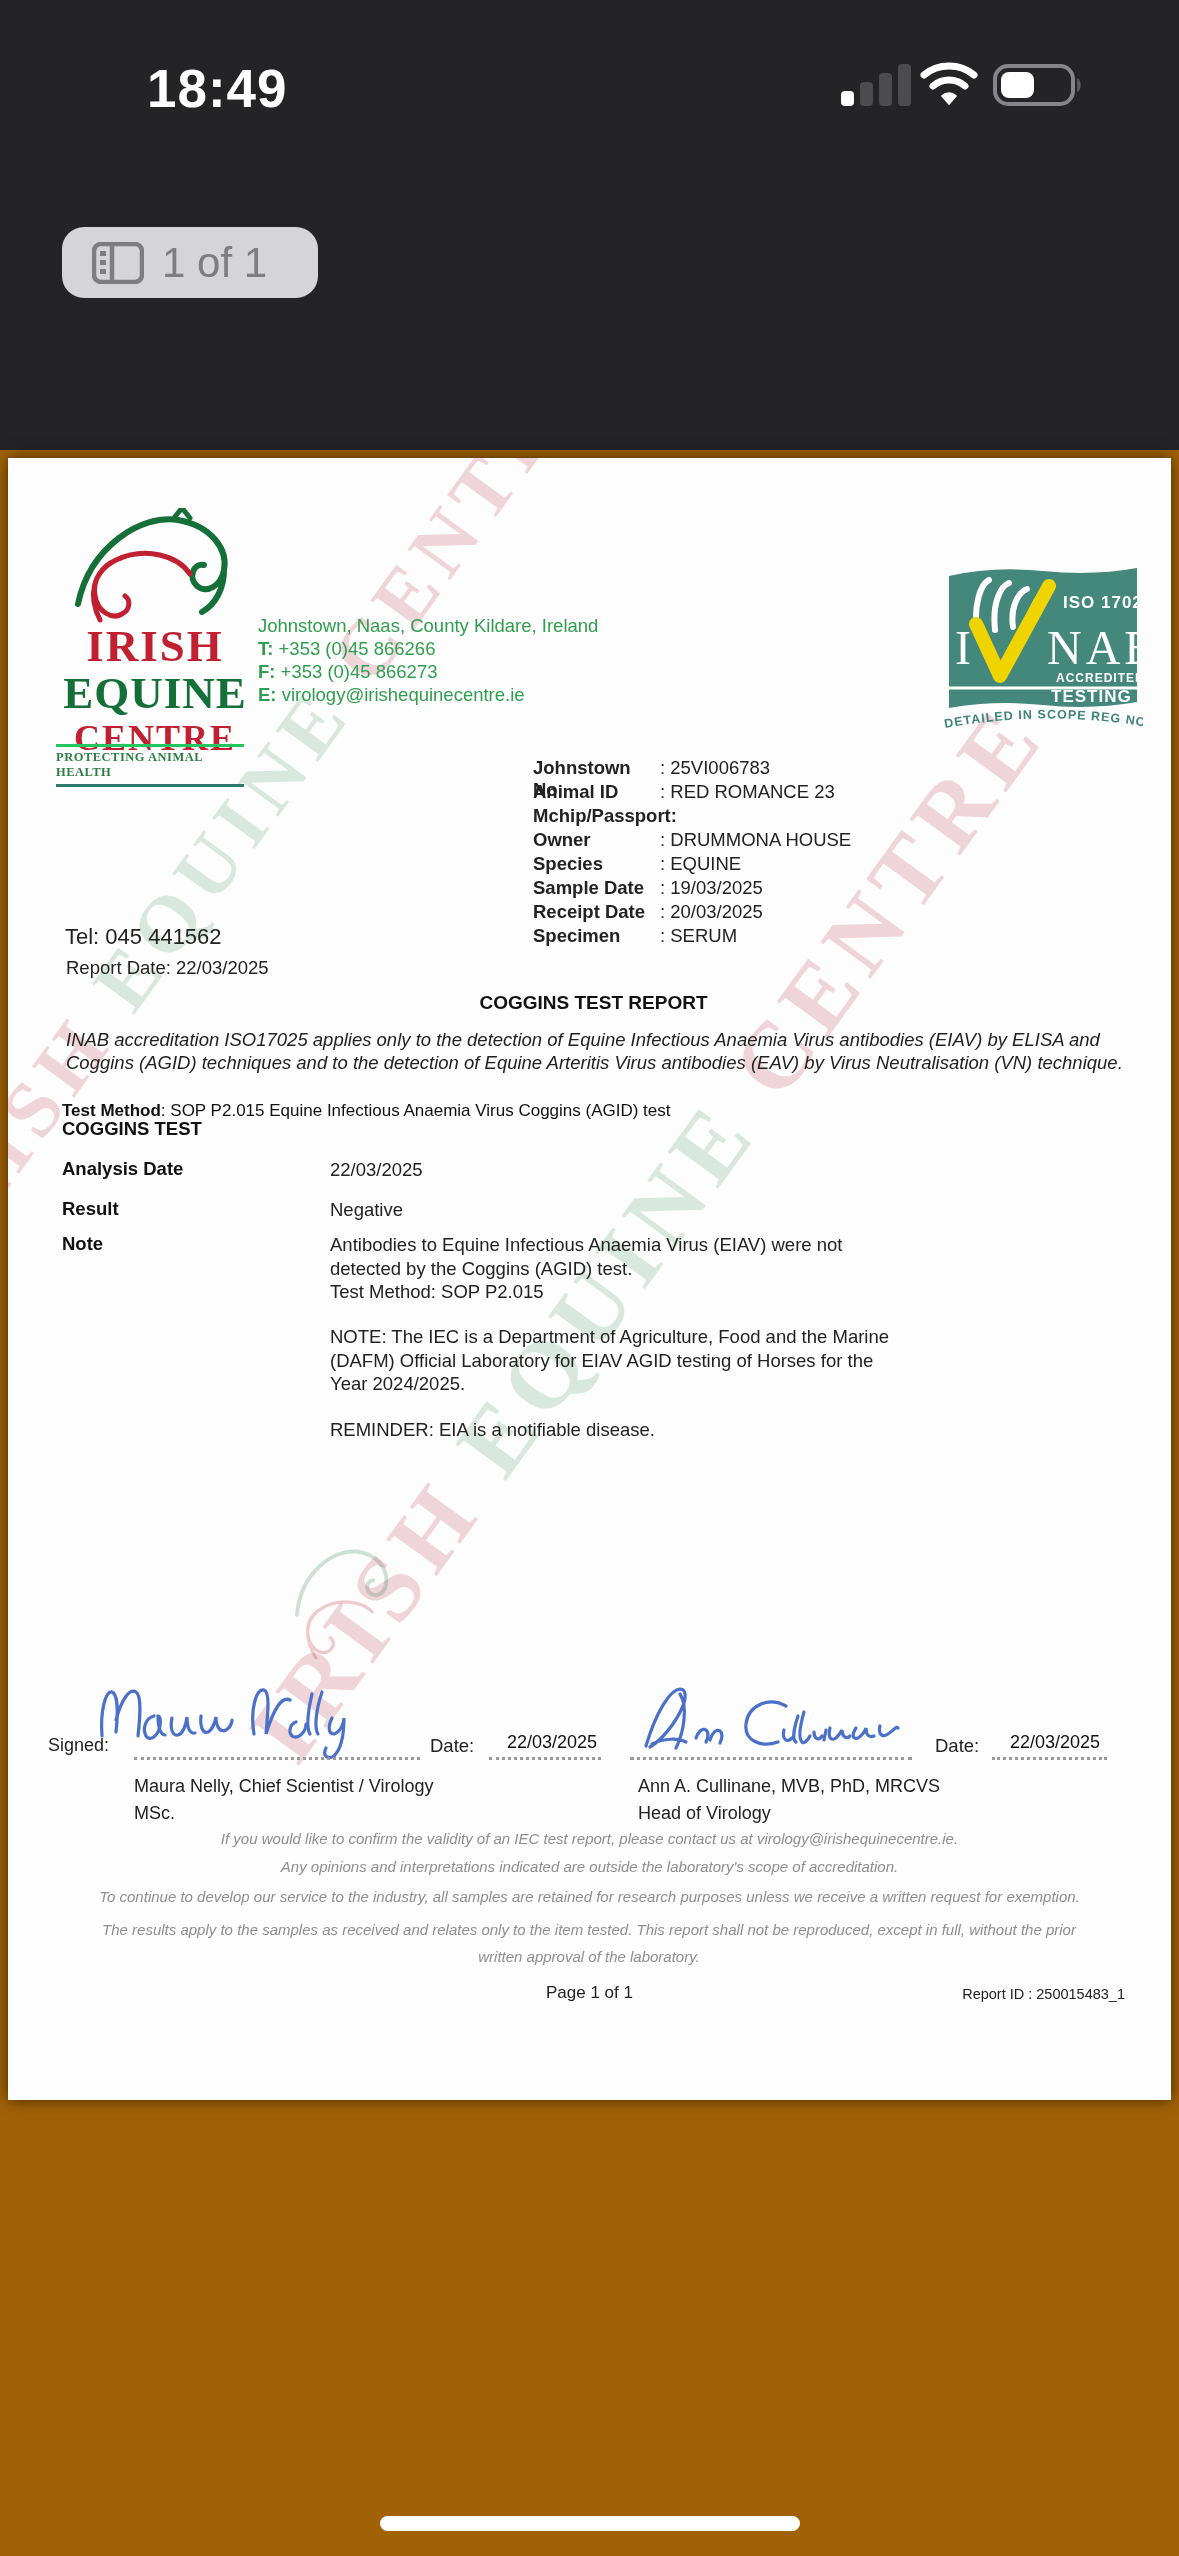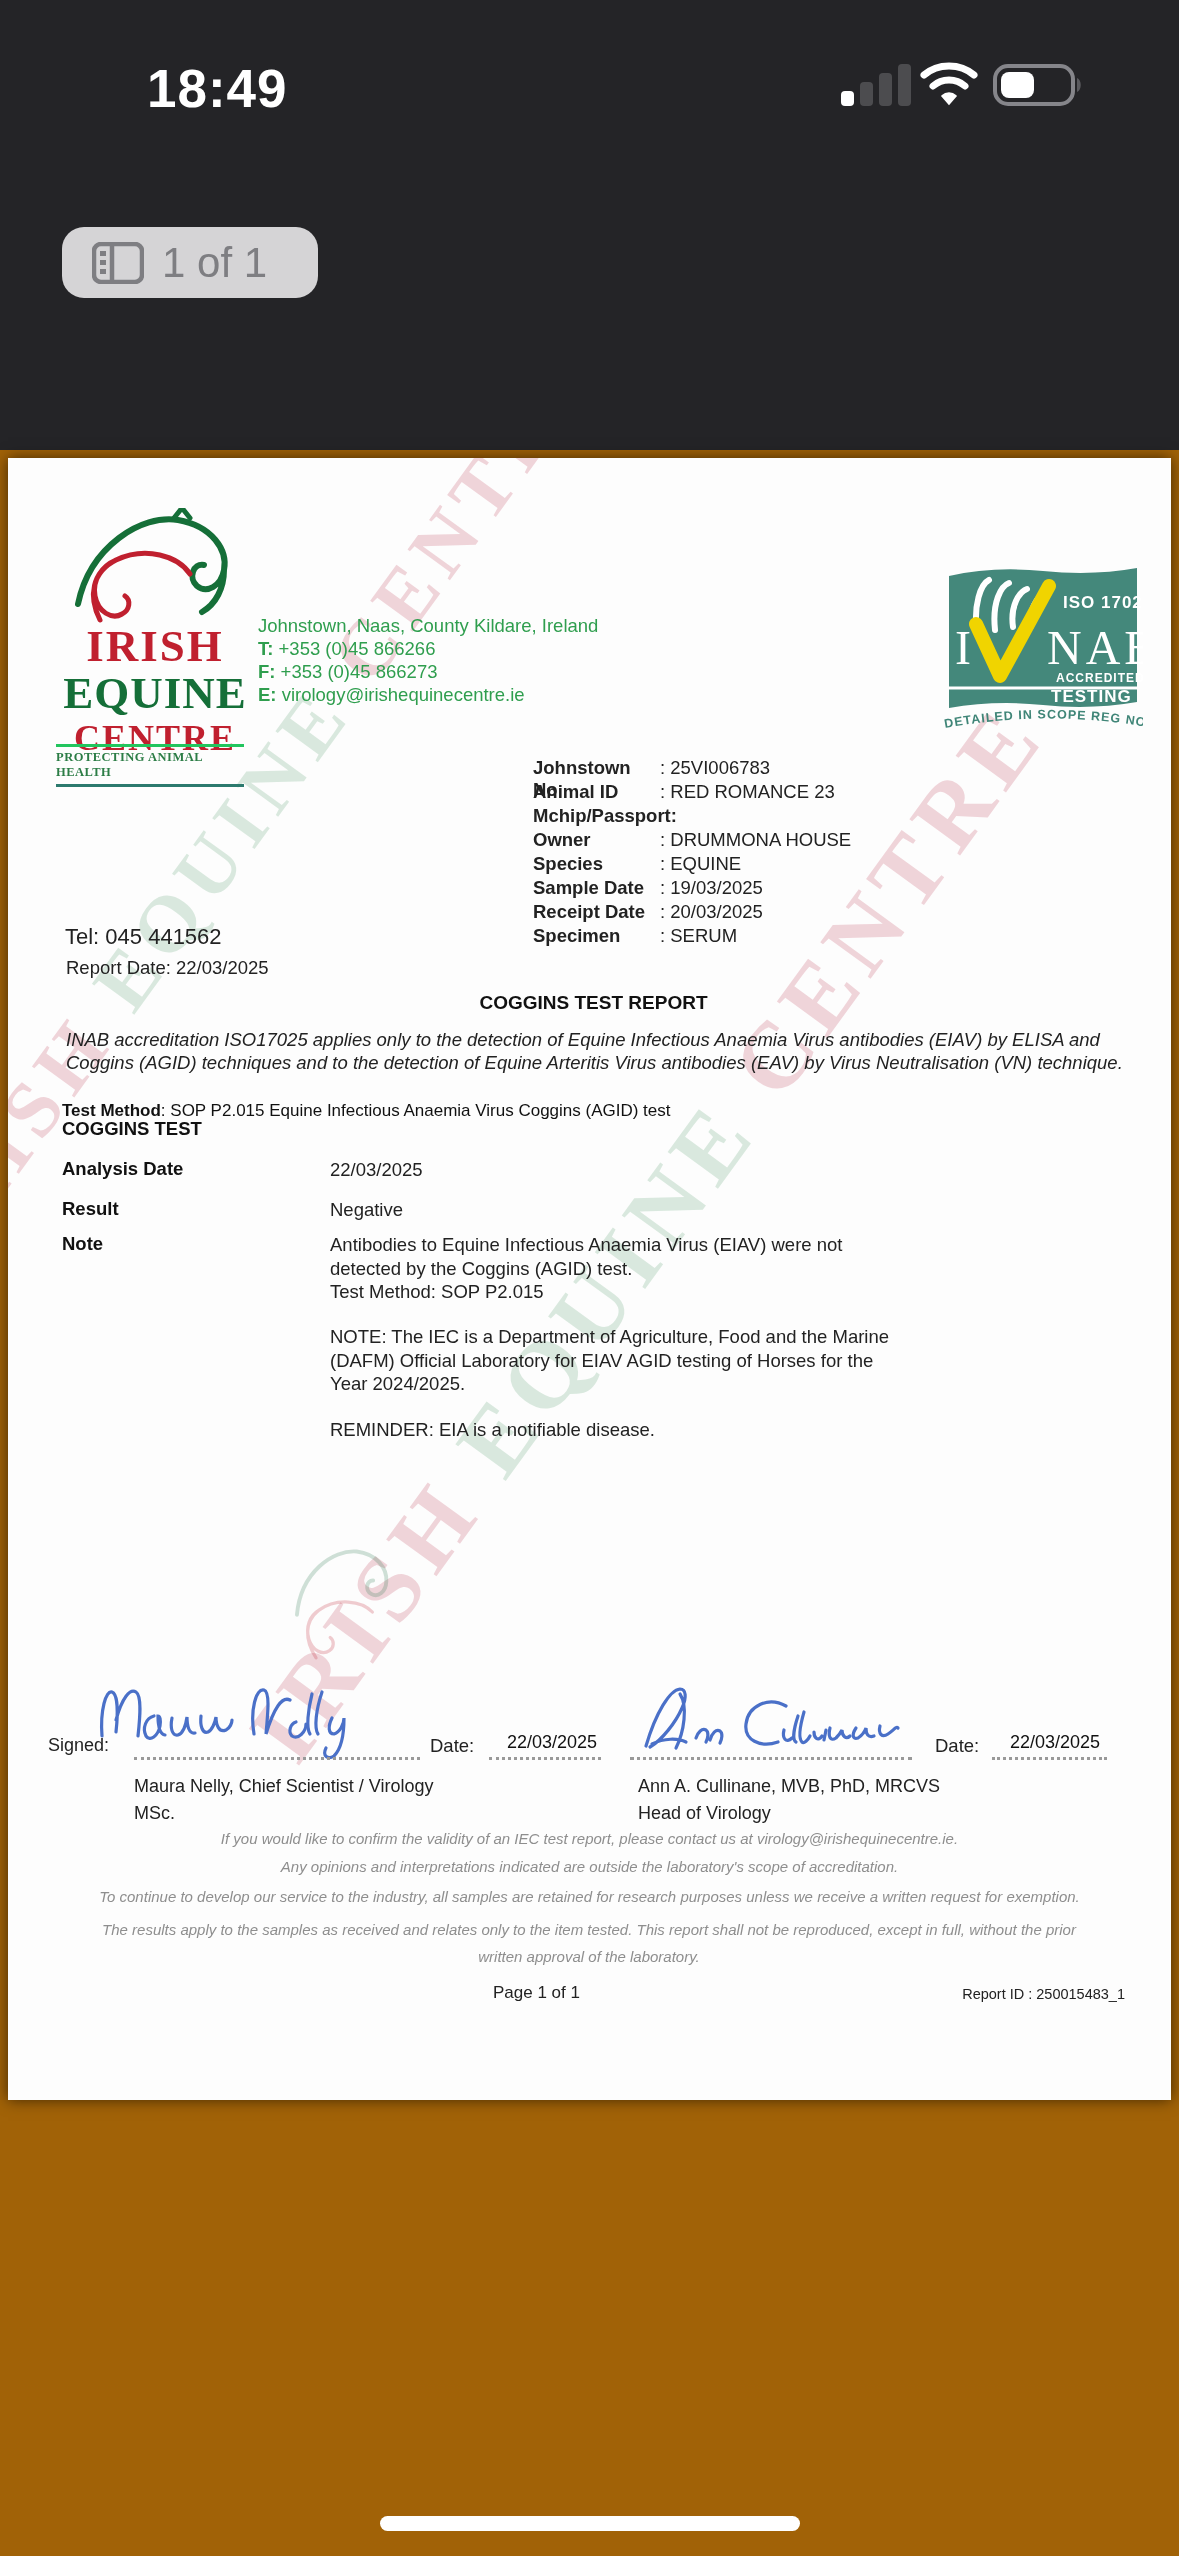--- a/index.html
+++ b/index.html
@@ -45,21 +45,21 @@
   .rvalue{position:absolute;left:322px;font-size:18.5px;color:#222;line-height:23.5px;width:580px;}
   
   .signed-label{position:absolute;left:40px;top:1277px;font-size:18px;color:#222;}
   .dotline{position:absolute;border-bottom:3px dotted #999;height:0;}
   .date-label{position:absolute;top:1277px;font-size:18.5px;color:#222;}
   .date-value{position:absolute;top:1274px;font-size:18px;color:#111;}
   .sig-name{position:absolute;top:1315px;font-size:18px;color:#222;line-height:27px;}
   
   .foot{position:absolute;left:0;width:1163px;text-align:center;font-size:15px;font-style:italic;color:#8e8e8e;}
   .foot4{left:76px;width:1010px;line-height:27px;}
-  .page-num{position:absolute;left:0;top:1525px;width:1057px;text-align:center;font-size:17px;color:#222;}
+  .page-num{position:absolute;left:0;top:1525px;width:1163px;text-align:center;font-size:17px;color:#222;}
   .report-id{position:absolute;right:46px;top:1528px;font-size:14.5px;color:#222;}
   .home-indicator{position:absolute;left:380px;top:2516px;width:420px;height:15px;border-radius:8px;background:#fff;}
 </style>
 </head>
 <body>
 
 <div class="screen">
 
   <div class="chrome-top"></div>
 

